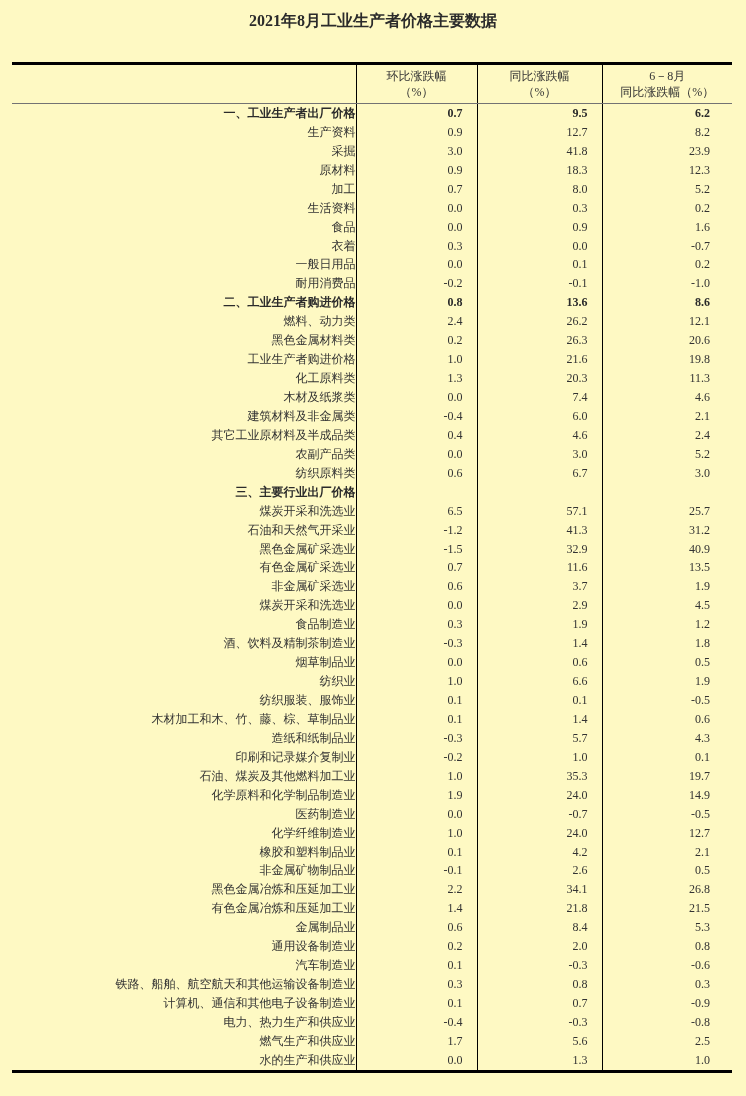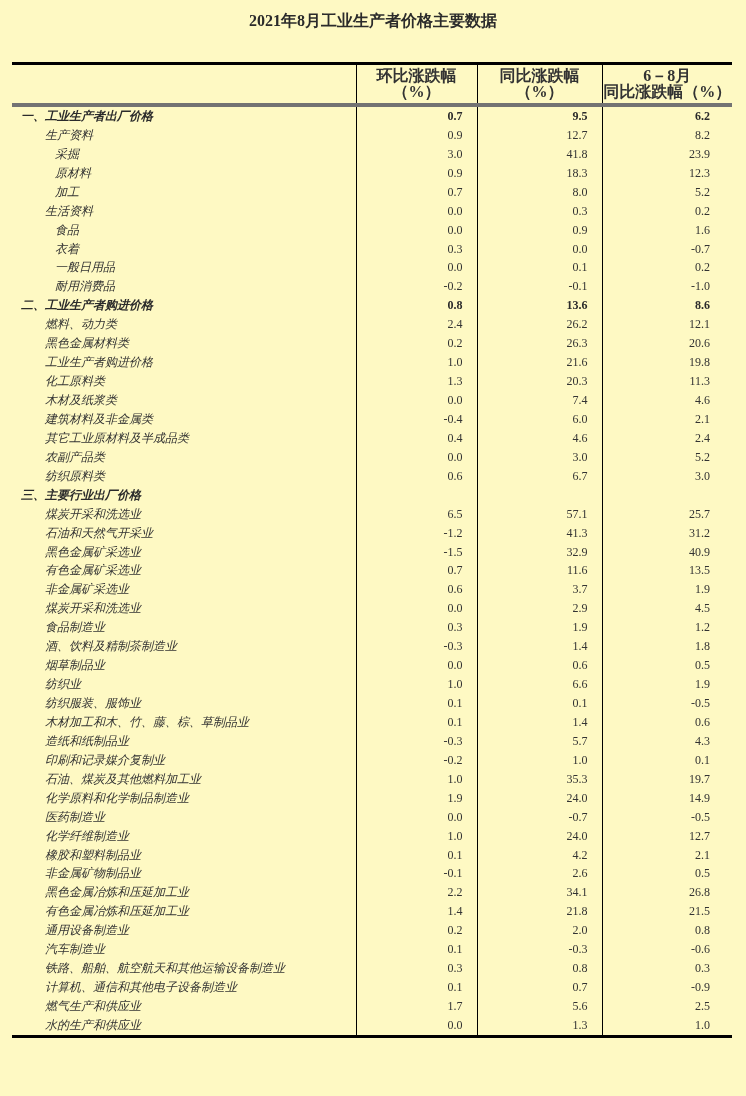--- a/index.html
+++ b/index.html
@@ -35,44 +35,44 @@
     margin-top: 31px;
     border-top: 3px solid #000000;
     border-bottom: 3px solid #000000;
   }
   .data-table col.c-label { width: 344px; }
   .data-table col.c-mom   { width: 121px; }
   .data-table col.c-yoy   { width: 125px; }
   .data-table col.c-ytd   { width: 130px; }
 
   .data-table thead th {
-    font-weight: bold;
-    font-size: 16px;
+    font-weight: normal;
+    font-size: 12px;
     line-height: 16px;
     text-align: center;
     vertical-align: middle;
     height: 38px;
     padding: 0;
-    border-bottom: 4px solid #737373;
+    border-bottom: 1px solid #737373;
     color: #333333;
   }
   .data-table th + th,
   .data-table td + td {
     border-left: 1px solid #000000;
   }
   .data-table tbody td {
     font-size: 12px;
     height: 18.94px;
     padding: 0;
     vertical-align: middle;
     white-space: nowrap;
     overflow: hidden;
     color: #333333;
   }
-  .data-table td.label { text-align: left; font-style: italic; }
+  .data-table td.label { text-align: right; }
   .data-table td.label.lv0 { padding-left: 9px; }
   .data-table td.label.lv1 { padding-left: 33px; }
   .data-table td.label.lv2 { padding-left: 43px; }
   .data-table td.num { text-align: right; }
   .data-table td.num.c0 { padding-right: 14px; }
   .data-table td.num.c1 { padding-right: 14px; }
   .data-table td.num.c2 { padding-right: 22px; }
   .data-table tr.bold td { font-weight: bold; color: #2b2b2b; }
 </style>
 </head>
@@ -359,20 +359,26 @@
           <td class="num c1">34.1</td>
           <td class="num c2">26.8</td>
         </tr>
         <tr>
           <td class="label lv1">有色金属冶炼和压延加工业</td>
           <td class="num c0">1.4</td>
           <td class="num c1">21.8</td>
           <td class="num c2">21.5</td>
         </tr>
         <tr>
+          <td class="label lv1">金属制品业</td>
+          <td class="num c0">0.6</td>
+          <td class="num c1">8.4</td>
+          <td class="num c2">5.3</td>
+        </tr>
+        <tr>
           <td class="label lv1">通用设备制造业</td>
           <td class="num c0">0.2</td>
           <td class="num c1">2.0</td>
           <td class="num c2">0.8</td>
         </tr>
         <tr>
           <td class="label lv1">汽车制造业</td>
           <td class="num c0">0.1</td>
           <td class="num c1">-0.3</td>
           <td class="num c2">-0.6</td>
@@ -383,20 +389,26 @@
           <td class="num c1">0.8</td>
           <td class="num c2">0.3</td>
         </tr>
         <tr>
           <td class="label lv1">计算机、通信和其他电子设备制造业</td>
           <td class="num c0">0.1</td>
           <td class="num c1">0.7</td>
           <td class="num c2">-0.9</td>
         </tr>
         <tr>
+          <td class="label lv1">电力、热力生产和供应业</td>
+          <td class="num c0">-0.4</td>
+          <td class="num c1">-0.3</td>
+          <td class="num c2">-0.8</td>
+        </tr>
+        <tr>
           <td class="label lv1">燃气生产和供应业</td>
           <td class="num c0">1.7</td>
           <td class="num c1">5.6</td>
           <td class="num c2">2.5</td>
         </tr>
         <tr>
           <td class="label lv1">水的生产和供应业</td>
           <td class="num c0">0.0</td>
           <td class="num c1">1.3</td>
           <td class="num c2">1.0</td>

